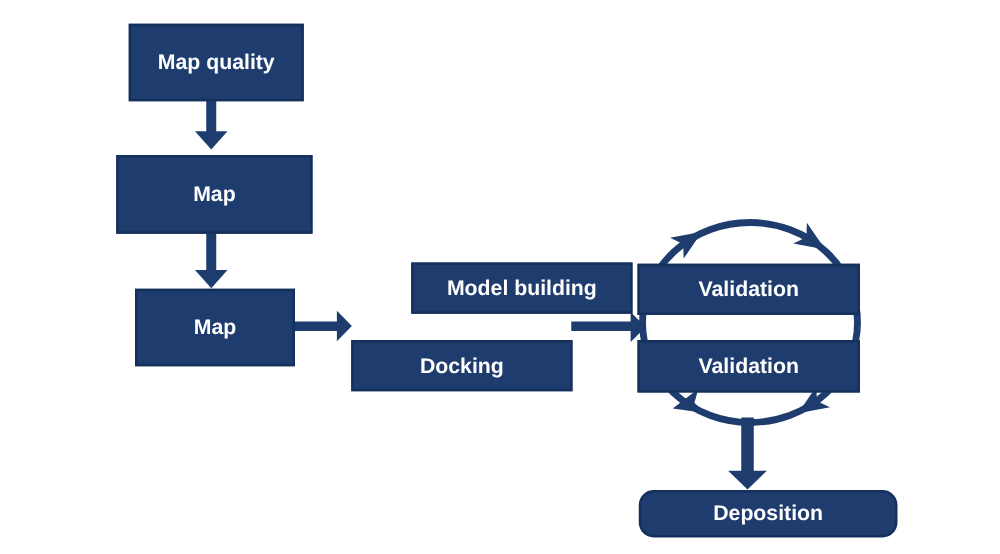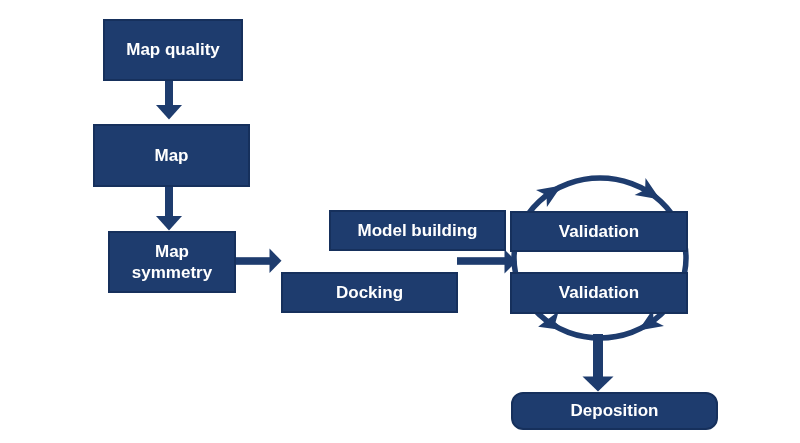--- a/index.html
+++ b/index.html
@@ -79,21 +79,20 @@
   <div class="box" style="left:103px; top:19px; width:140px; height:62px;">
     <span>Map quality</span>
   </div>
 
   <div class="box" style="left:93px; top:124px; width:157px; height:63px;">
     <span>Map</span>
   </div>
 
   <div class="box" style="left:108px; top:231px; width:128px; height:62px;">
     <span>Map</span>
-    <span>symmetry</span>
   </div>
 
   <div class="box" style="left:281px; top:210px; width:177px; height:41px;margin-left:48px;">
     <span>Model building</span>
   </div>
 
   <div class="box" style="left:281px; top:272px; width:177px; height:41px;justify-content:center;">
     <span>Docking</span>
   </div>
 

